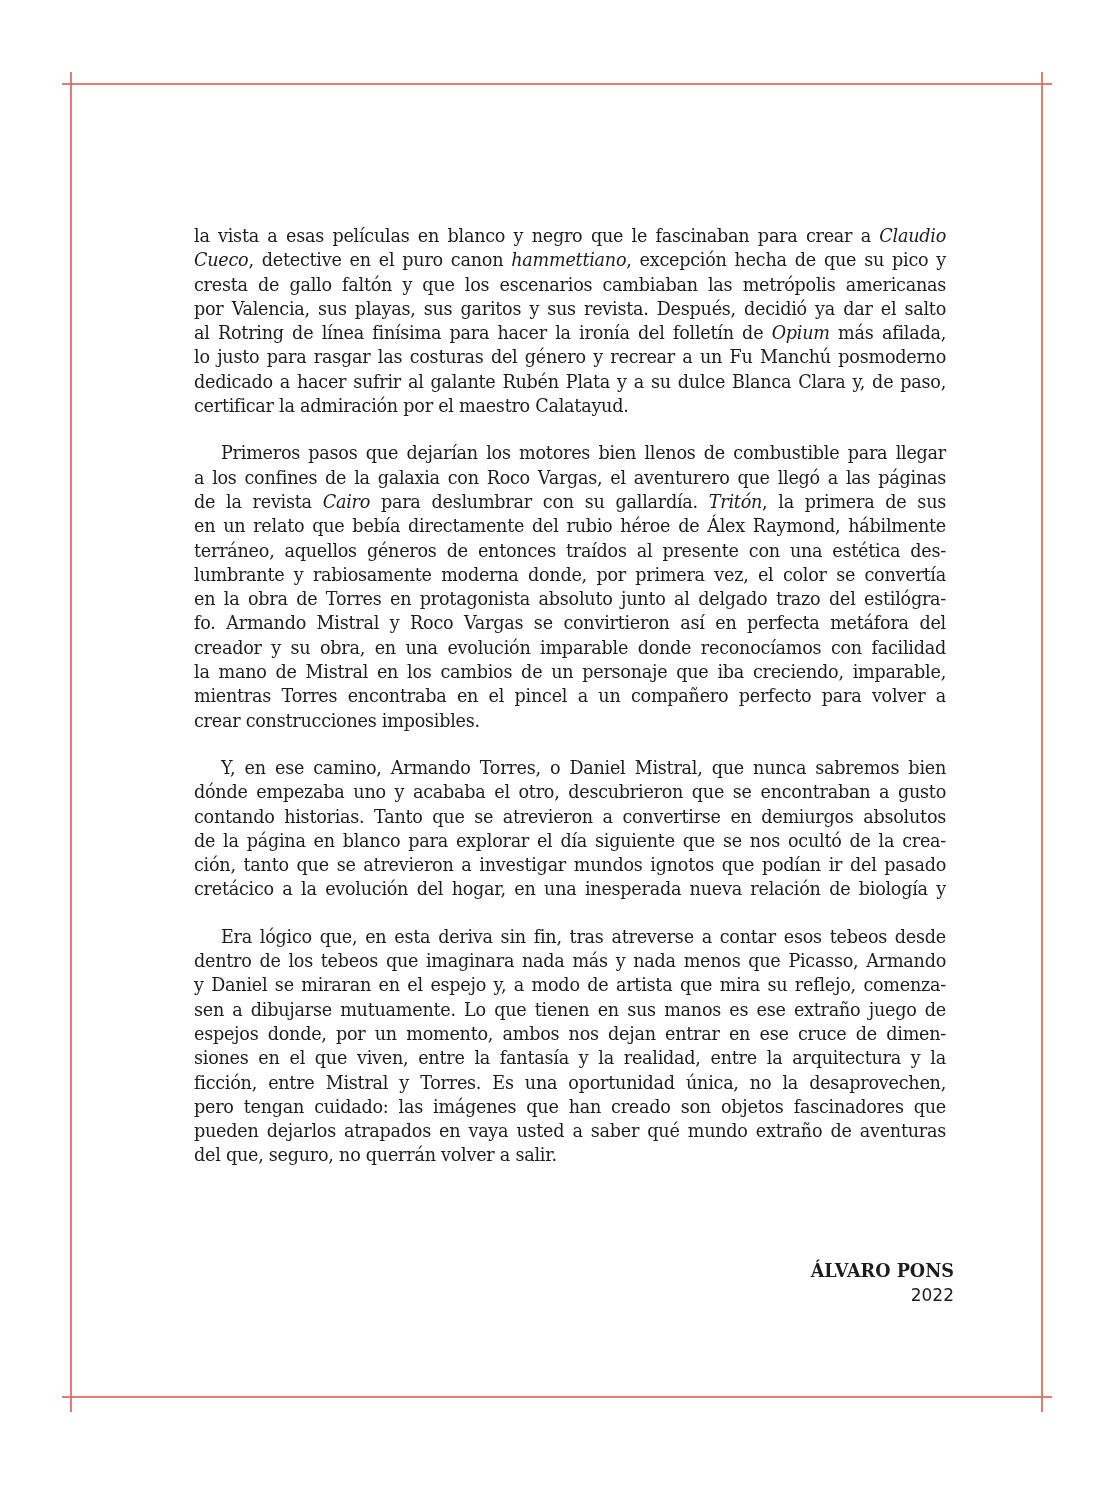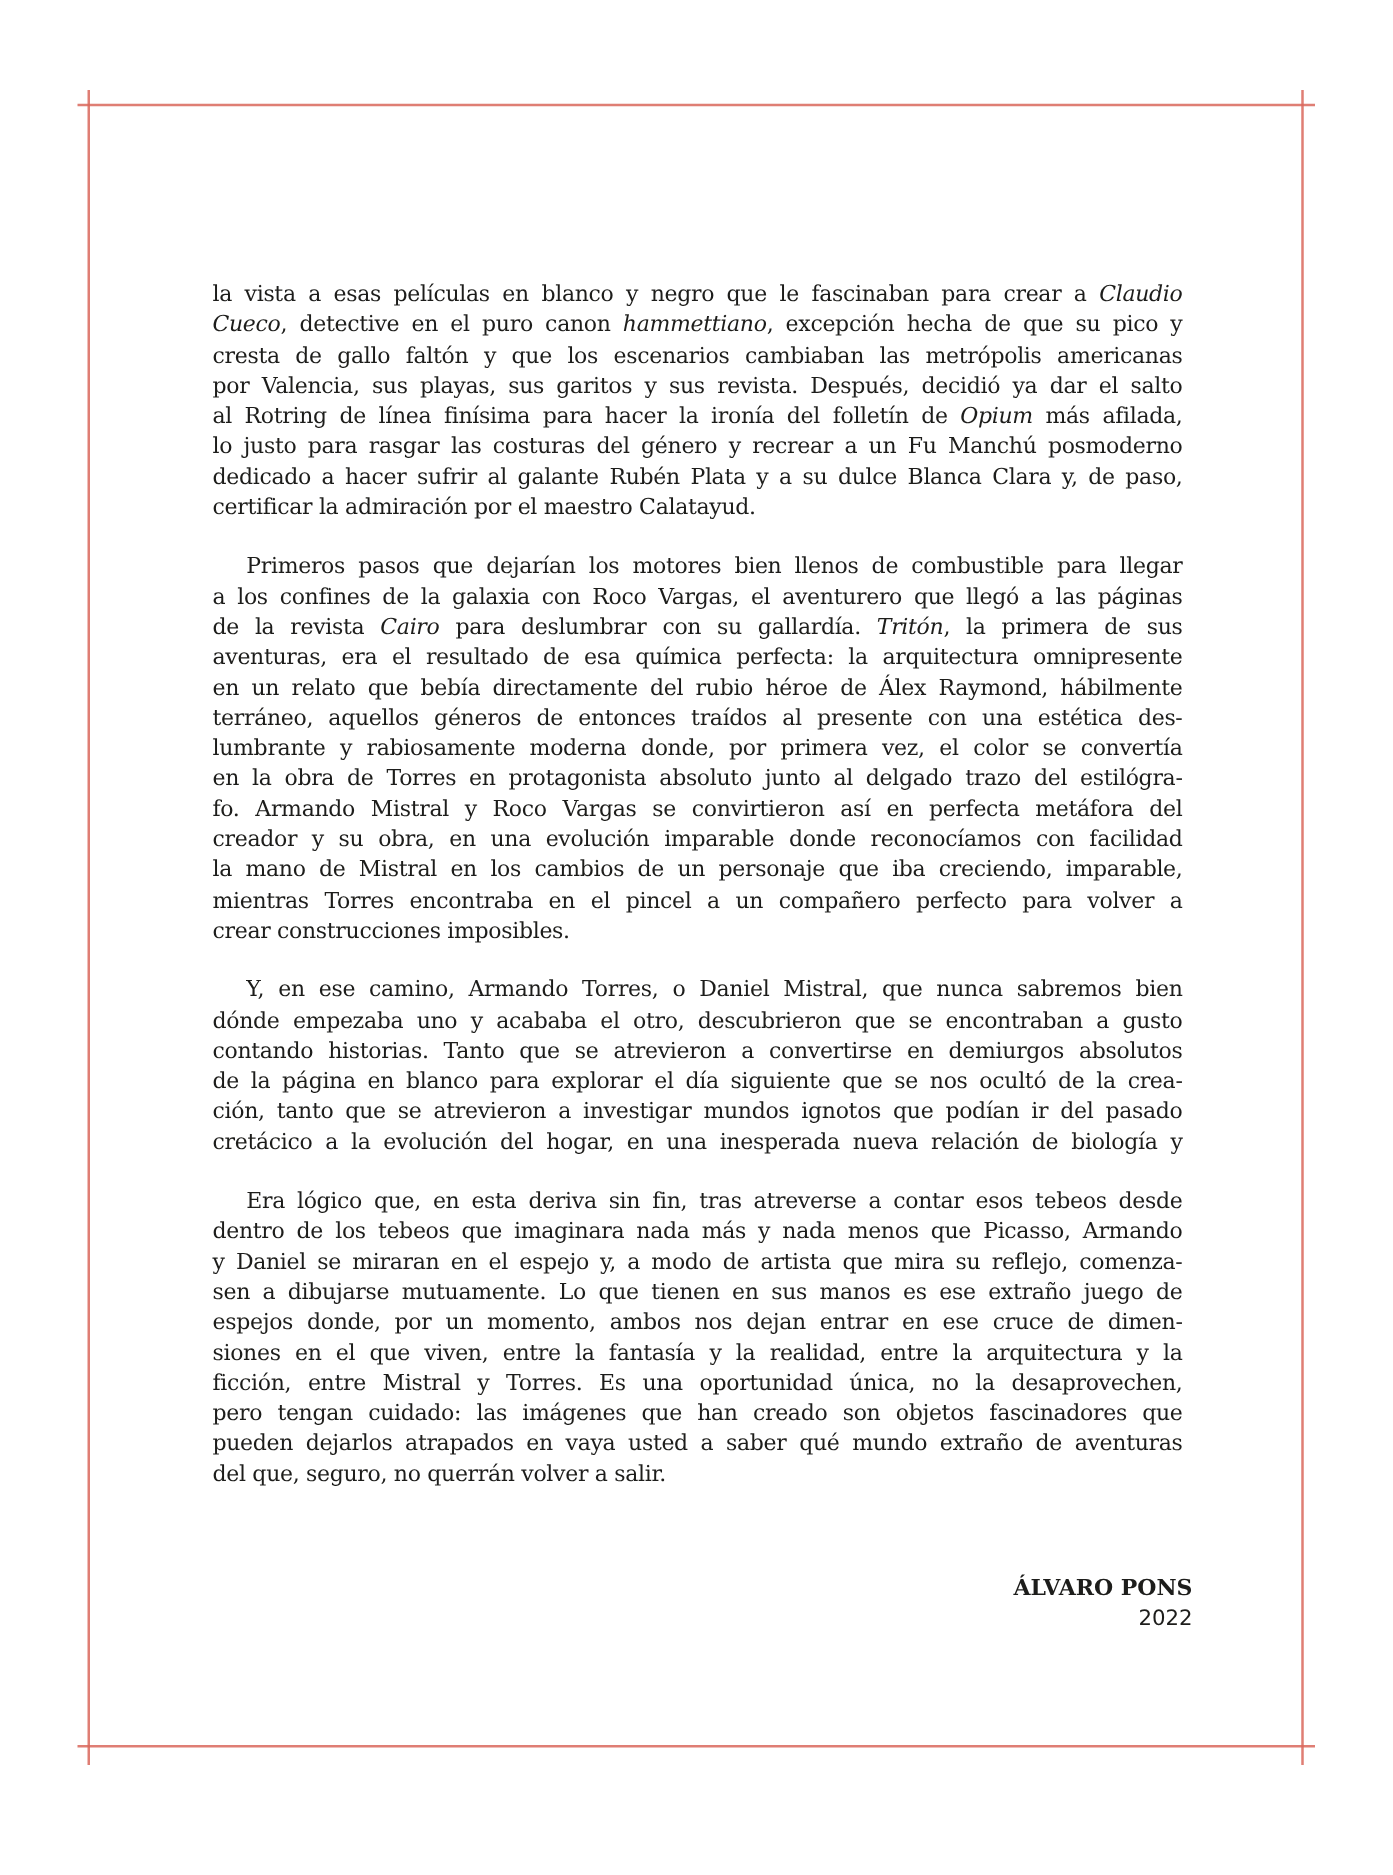--- a/index.html
+++ b/index.html
@@ -9,21 +9,21 @@
   .h-bottom { left:62px; top:1396px; width:990px; height:1.5px; }
   .v-left { left:70px; top:72px; width:1.5px; height:1340px; }
   .v-right { left:1041px; top:72px; width:1.5px; height:1340px; }
   .body-text {
     position:absolute; left:170px; top:224px; width:776px;
     font-family:"DejaVu Serif", serif; font-size:17.6px; color:#1d1d1b;
     letter-spacing:-0.25px;
   }
   .para { margin:0 0 23px 0; }
   .line { display:block; height:24.3px; line-height:24.3px; white-space:nowrap;
-          text-align:justify; text-align-last:justify; }
+          text-align:justify; text-align-last:justify;margin-left:24px; }
   .line.last { text-align-last:left; }
   .line.indent { padding-left:27px; }
   .it { font-style:italic; }
   .signature {
     position:absolute; right:160px; top:1258px; text-align:right;
     font-family:"DejaVu Serif", serif; color:#1d1d1b;
   }
   .sig-name { font-weight:bold; font-size:17.6px; line-height:25px; display:block; }
   .sig-year { font-family:"DejaVu Sans", sans-serif; font-size:17px; line-height:25px; display:block; }
 </style>
@@ -43,21 +43,20 @@
       <span class="line"><span>por Valencia, sus playas, sus garitos y sus revista. Después, decidió ya dar el salto</span></span>
       <span class="line"><span>al Rotring de línea finísima para hacer la ironía del folletín de </span><span class="it">Opium</span><span> más afilada,</span></span>
       <span class="line"><span>lo justo para rasgar las costuras del género y recrear a un Fu Manchú posmoderno</span></span>
       <span class="line"><span>dedicado a hacer sufrir al galante Rubén Plata y a su dulce Blanca Clara y, de paso,</span></span>
       <span class="line last"><span>certificar la admiración por el maestro Calatayud.</span></span>
     </div>
     <div class="para">
       <span class="line indent"><span>Primeros pasos que dejarían los motores bien llenos de combustible para llegar</span></span>
       <span class="line"><span>a los confines de la galaxia con Roco Vargas, el aventurero que llegó a las páginas</span></span>
       <span class="line"><span>de la revista </span><span class="it">Cairo</span><span> para deslumbrar con su gallardía. </span><span class="it">Tritón</span><span>, la primera de sus</span></span>
-      <span class="line"><span>aventuras, era el resultado de esa química perfecta: la arquitectura omnipresente</span></span>
       <span class="line"><span>en un relato que bebía directamente del rubio héroe de Álex Raymond, hábilmente</span></span>
       <span class="line"><span>terráneo, aquellos géneros de entonces traídos al presente con una estética des-</span></span>
       <span class="line"><span>lumbrante y rabiosamente moderna donde, por primera vez, el color se convertía</span></span>
       <span class="line"><span>en la obra de Torres en protagonista absoluto junto al delgado trazo del estilógra-</span></span>
       <span class="line"><span>fo. Armando Mistral y Roco Vargas se convirtieron así en perfecta metáfora del</span></span>
       <span class="line"><span>creador y su obra, en una evolución imparable donde reconocíamos con facilidad</span></span>
       <span class="line"><span>la mano de Mistral en los cambios de un personaje que iba creciendo, imparable,</span></span>
       <span class="line"><span>mientras Torres encontraba en el pincel a un compañero perfecto para volver a</span></span>
       <span class="line last"><span>crear construcciones imposibles.</span></span>
     </div>

